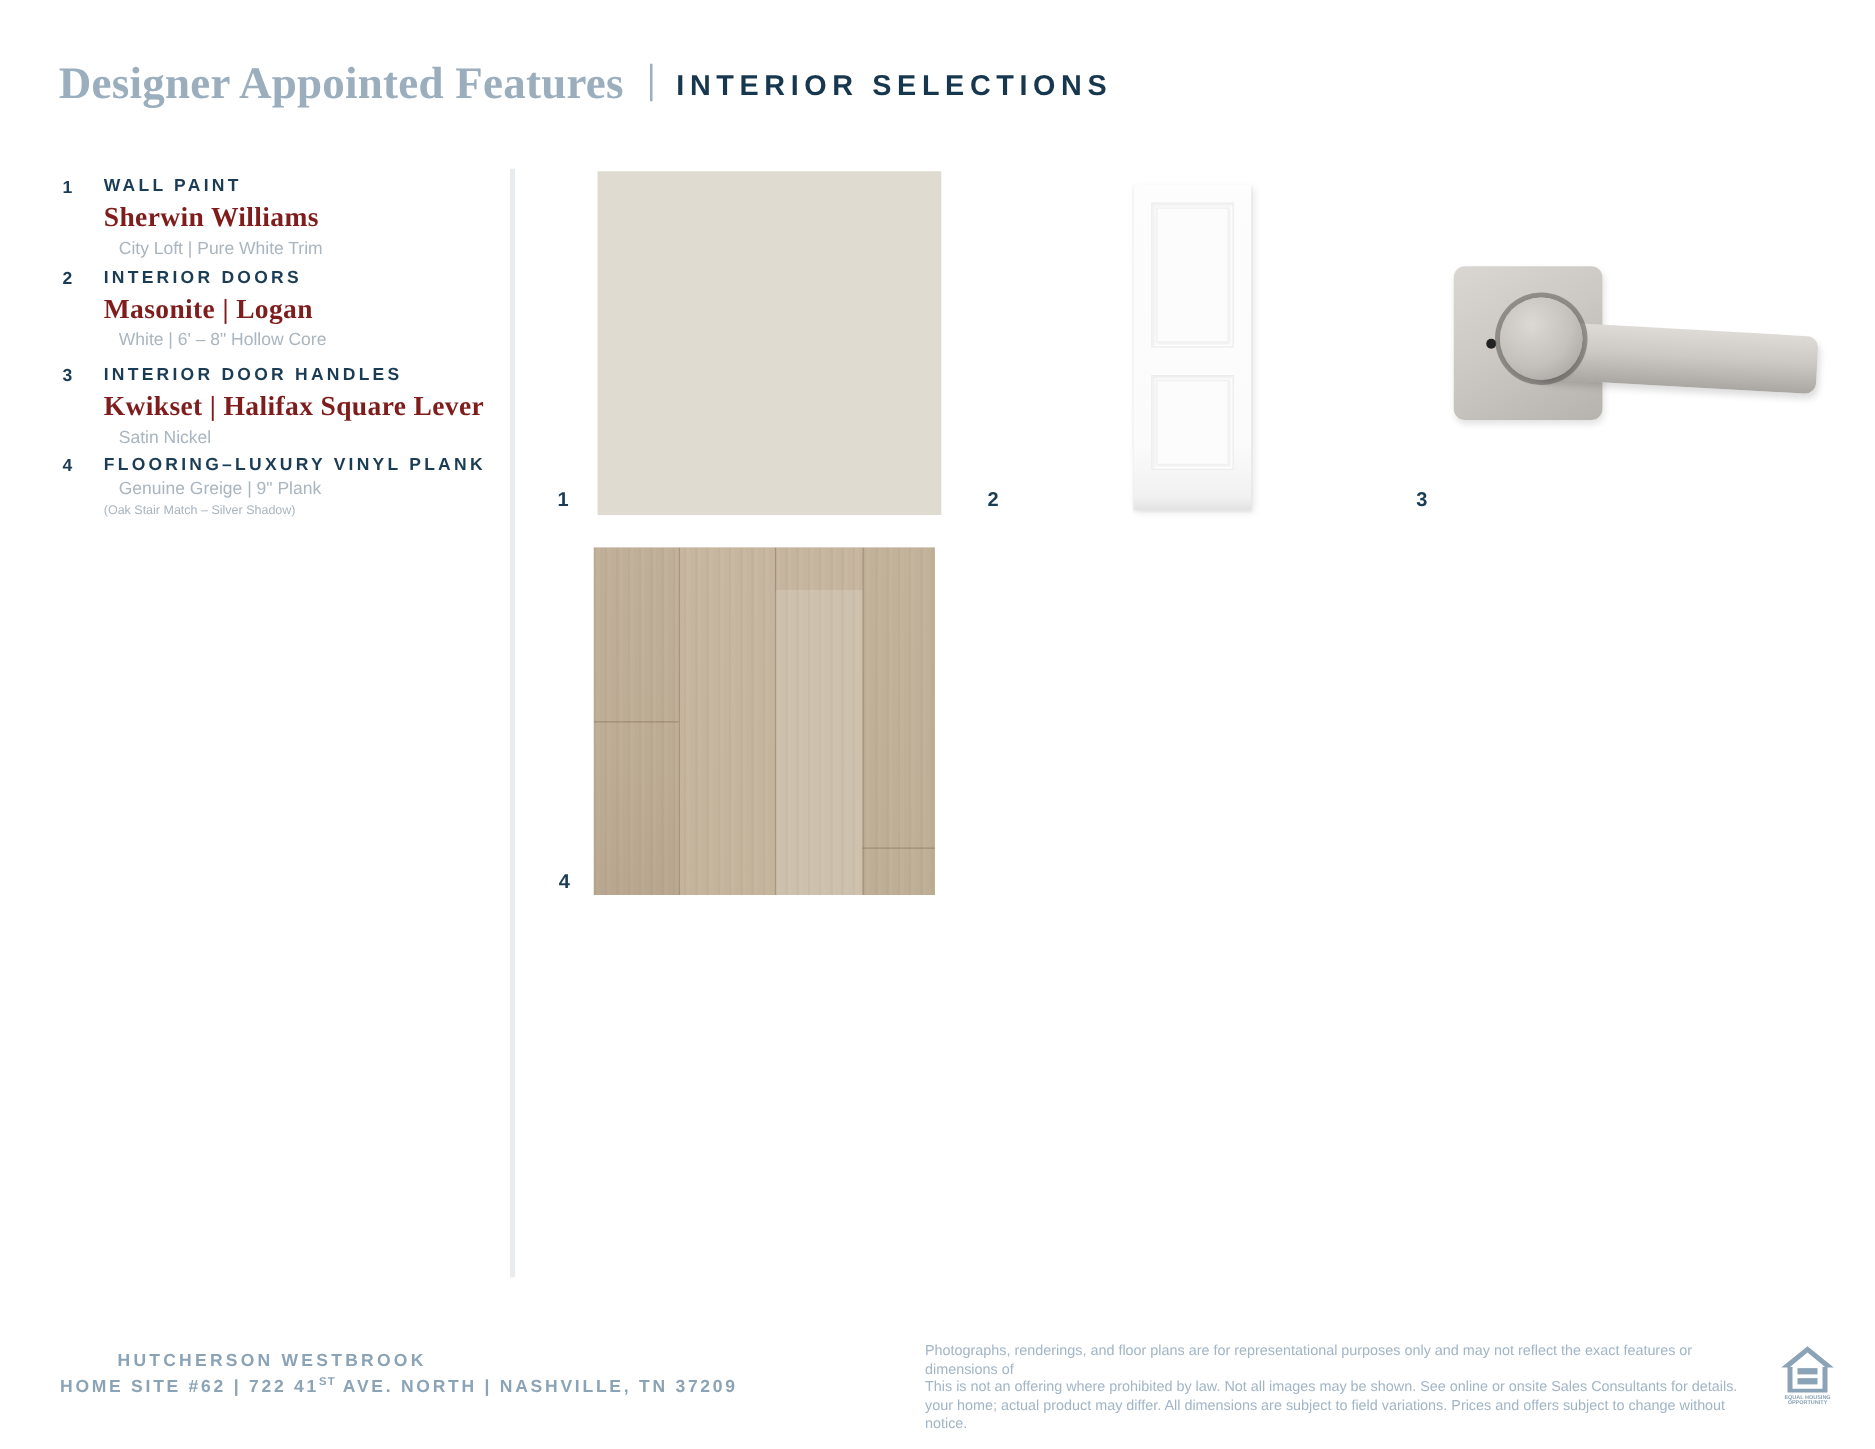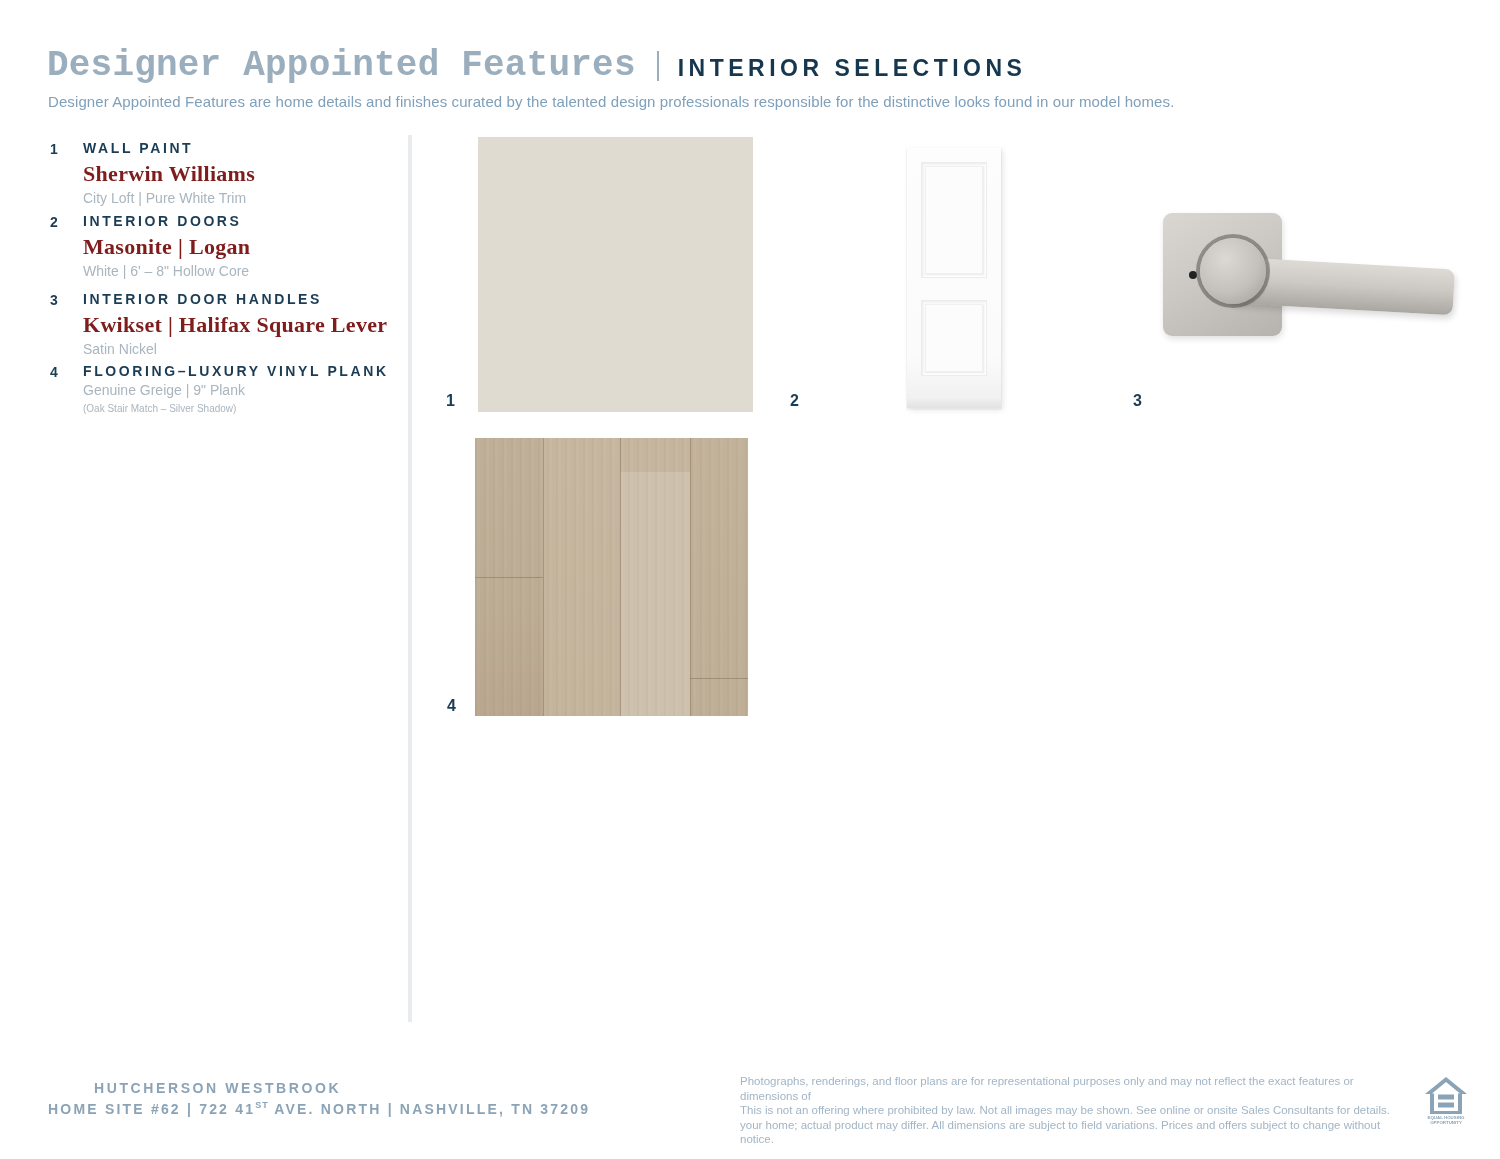--- a/index.html
+++ b/index.html
@@ -14,21 +14,21 @@
   }
 
   
   .header-row {
     position: absolute;
     left: 47px; top: 46px;
     display: flex;
     align-items: center;
   }
   .page-title {
-    font-family: Liberation Mono, monospace;
+    font-family: Liberation Serif, serif;
     font-weight: 700;
     font-size: 36px;
     color: #9baebe;
     letter-spacing: 0.2px;
     line-height: 40px;
   }
   .title-divider {
     width: 2px; height: 30px;
     background: #9baebe;
     margin: 0 19px 0 21px;
@@ -73,20 +73,21 @@
     color: #7f1d1d;
     letter-spacing: 0.3px;
     line-height: 26px;
     margin-top: 5px;
   }
   .sel-detail {
     font-size: 14px;
     color: #a9b5bf;
     line-height: 17px;
     margin-top: 3px;
+    margin-left: 12px;
   }
   .sel-detail2 {
     font-size: 10px;
     color: #a9b5bf;
     line-height: 17px;
     margin-top: 1px;
   }
 
   
   .v-divider {
@@ -240,21 +241,20 @@
 </head>
 <body>
 
 <div id="page">
 
   <div class="header-row">
     <span class="page-title">Designer Appointed Features</span>
     <span class="title-divider"></span>
     <span class="section-label">INTERIOR SELECTIONS</span>
   </div>
-  <div class="page-description">Designer Appointed Features are home details and finishes curated by the talented design professionals responsible for the distinctive looks found in our model homes.</div>
 
   <div class="selection-item" style="top:140px">
     <div class="sel-number">1</div>
     <div>
       <div class="sel-category">WALL PAINT</div>
       <div class="sel-brand">Sherwin Williams</div>
       <div class="sel-detail">City Loft | Pure White Trim</div>
     </div>
   </div>
 

